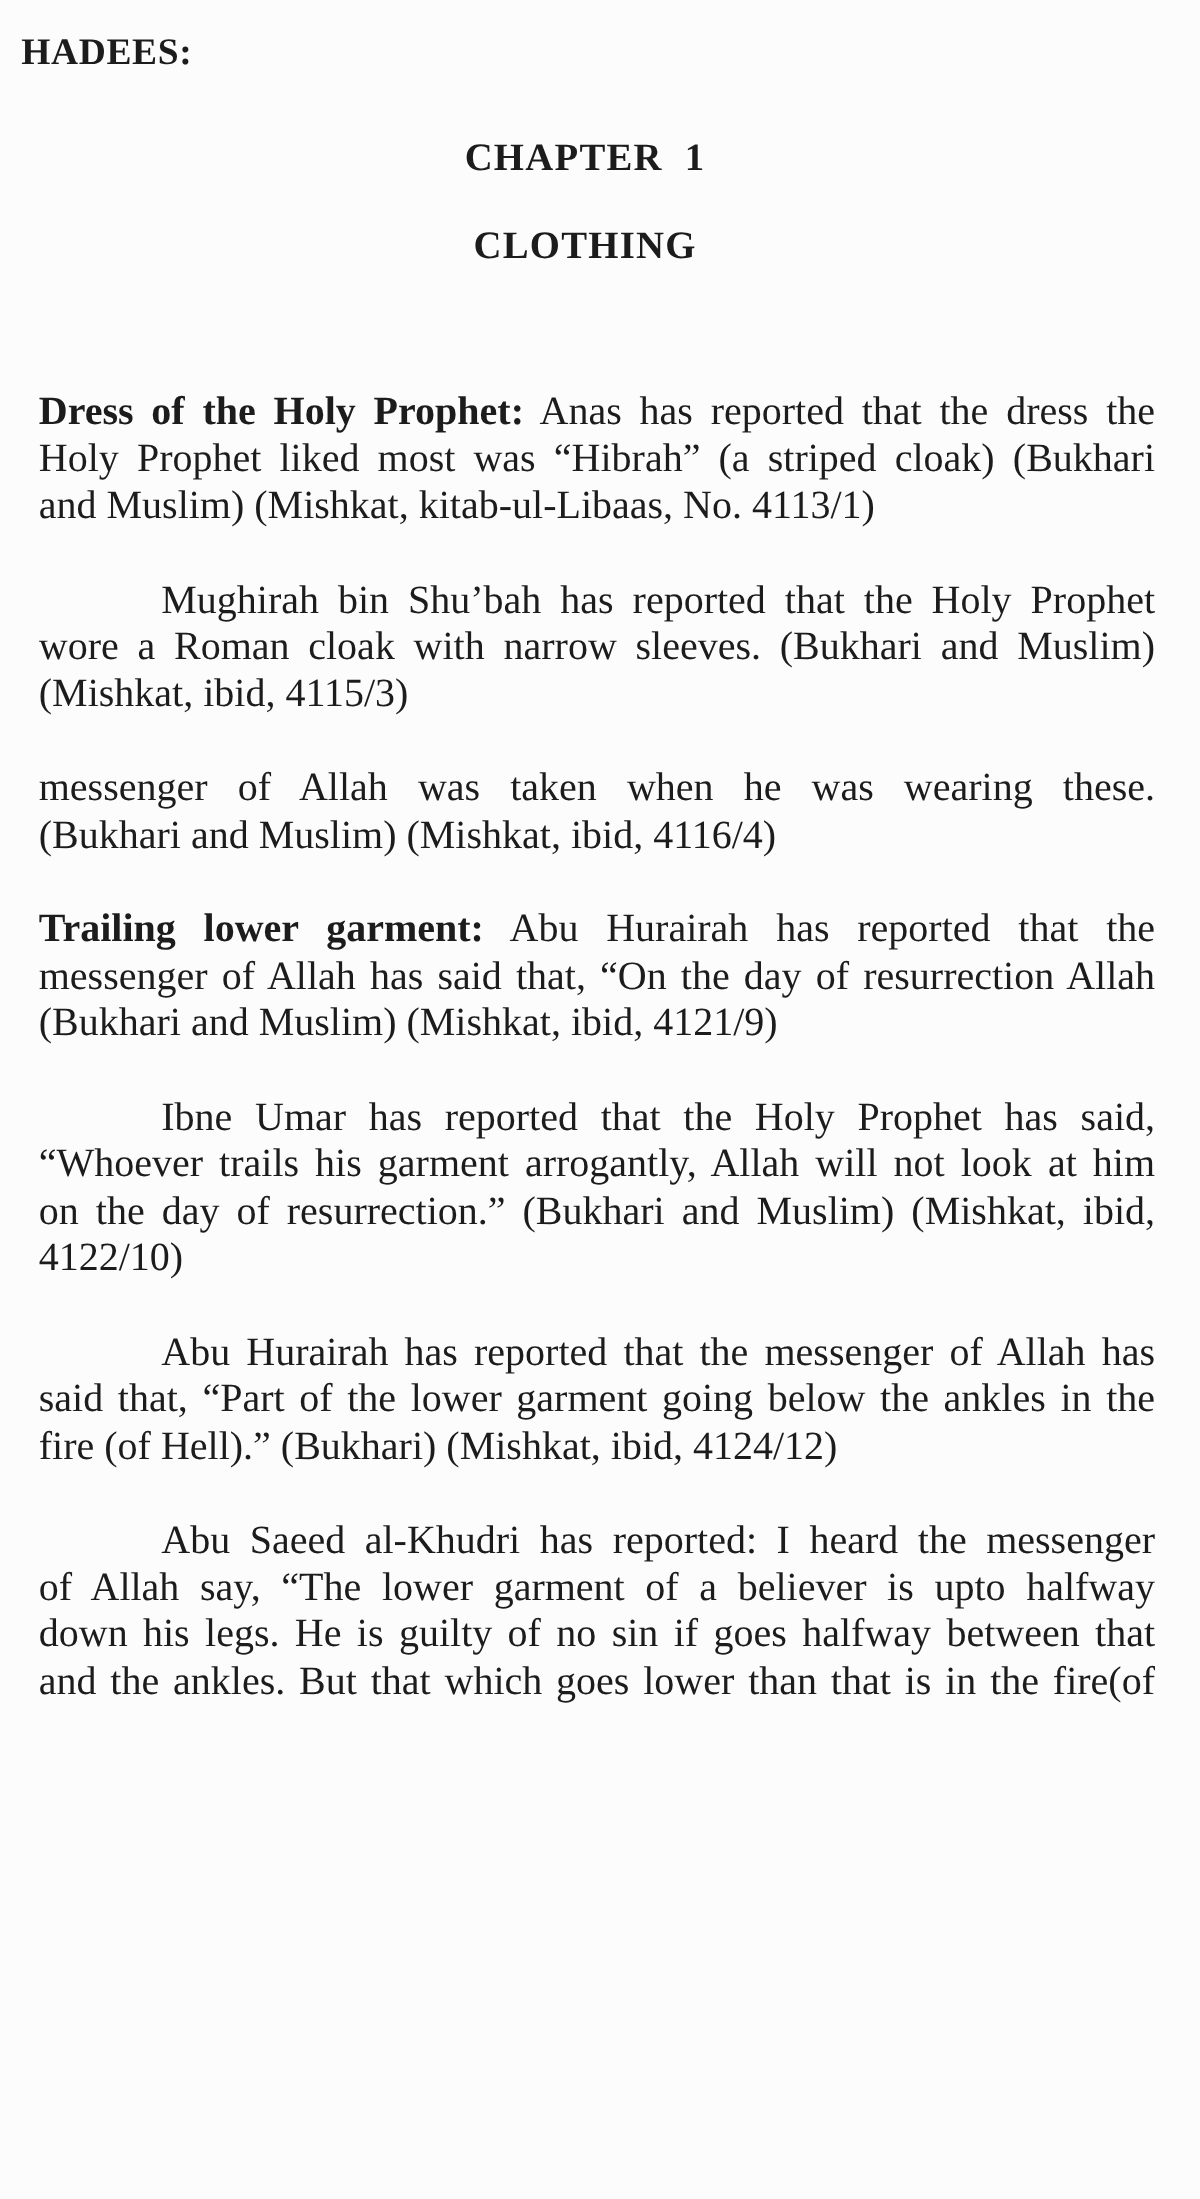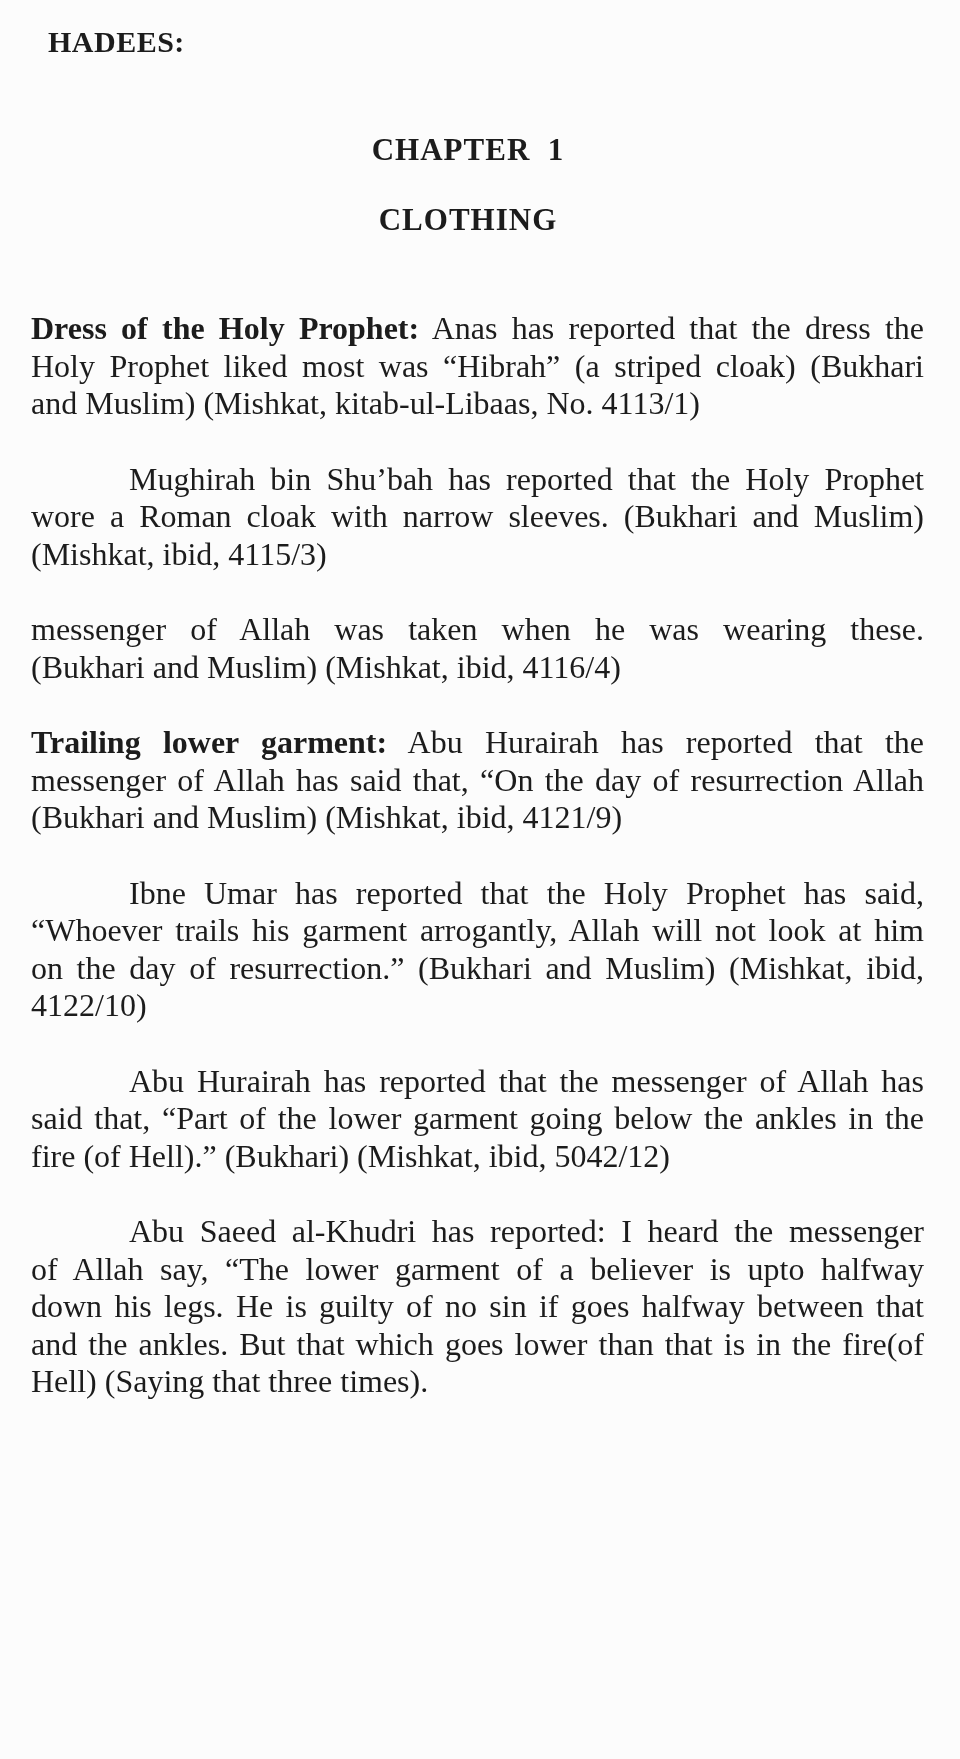--- a/index.html
+++ b/index.html
@@ -9,39 +9,38 @@
     background: #fcfcfc;
     color: #1c1c1c;
     font-family: "Liberation Serif", "DejaVu Serif", serif;
     position: relative;
     overflow: hidden;
   }
   .page { position: absolute; inset: 0; }
 
   .header-label {
     position: absolute;
-    left: 48px;
+    left: 17px;
     top: 27px;
     font-size: 30px;
     font-weight: bold;
     line-height: 1;
     letter-spacing: 0.5px;
     white-space: pre;
   }
   .chapter-title, .chapter-subtitle {
     position: absolute;
     left: 0;
     width: 936px;
     text-align: center;
     font-size: 31px;
     font-weight: bold;
     line-height: 1;
     letter-spacing: 1px;
     white-space: pre;
-    margin-top: 24px;
   }
   .chapter-title   { top: 110px; }
   .chapter-subtitle{ top: 180px; }
 
   .bodytext {
     position: absolute;
     left: 31px;
     top: 294px;
     width: 893px;
     font-size: 32px;
@@ -91,23 +90,22 @@
       </div>
       <div class="para indent">
         <div class="line first"><span>Ibne Umar has reported that the Holy Prophet has said,</span></div>
         <div class="line"><span>“Whoever trails his garment arrogantly, Allah will not look at him</span></div>
         <div class="line"><span>on the day of resurrection.” (Bukhari and Muslim) (Mishkat, ibid,</span></div>
         <div class="line last"><span>4122/10)</span></div>
       </div>
       <div class="para indent">
         <div class="line first"><span>Abu Hurairah has reported that the messenger of Allah has</span></div>
         <div class="line"><span>said that, “Part of the lower garment going below the ankles in the</span></div>
-        <div class="line last"><span>fire (of Hell).” (Bukhari) (Mishkat, ibid, 5042/12)</span></div>
+        <div class="line last"><span>fire (of Hell).” (Bukhari) (Mishkat, ibid, 4124/12)</span></div>
       </div>
       <div class="para indent">
         <div class="line first"><span>Abu Saeed al-Khudri has reported: I heard the messenger</span></div>
         <div class="line"><span>of Allah say, “The lower garment of a believer is upto halfway</span></div>
         <div class="line"><span>down his legs. He is guilty of no sin if goes halfway between that</span></div>
         <div class="line"><span>and the ankles. But that which goes lower than that is in the fire(of</span></div>
-        <div class="line last"><span>Hell) (Saying that three times).</span></div>
       </div>
     </div>
 </div>
 
 </body></html>

